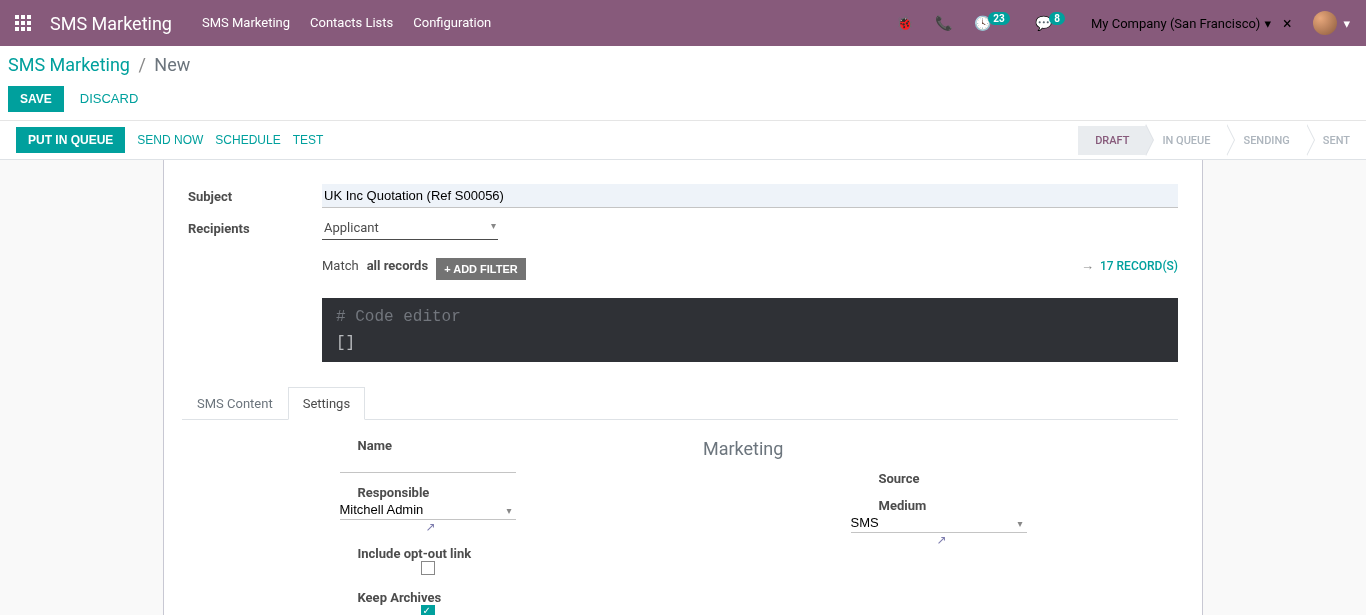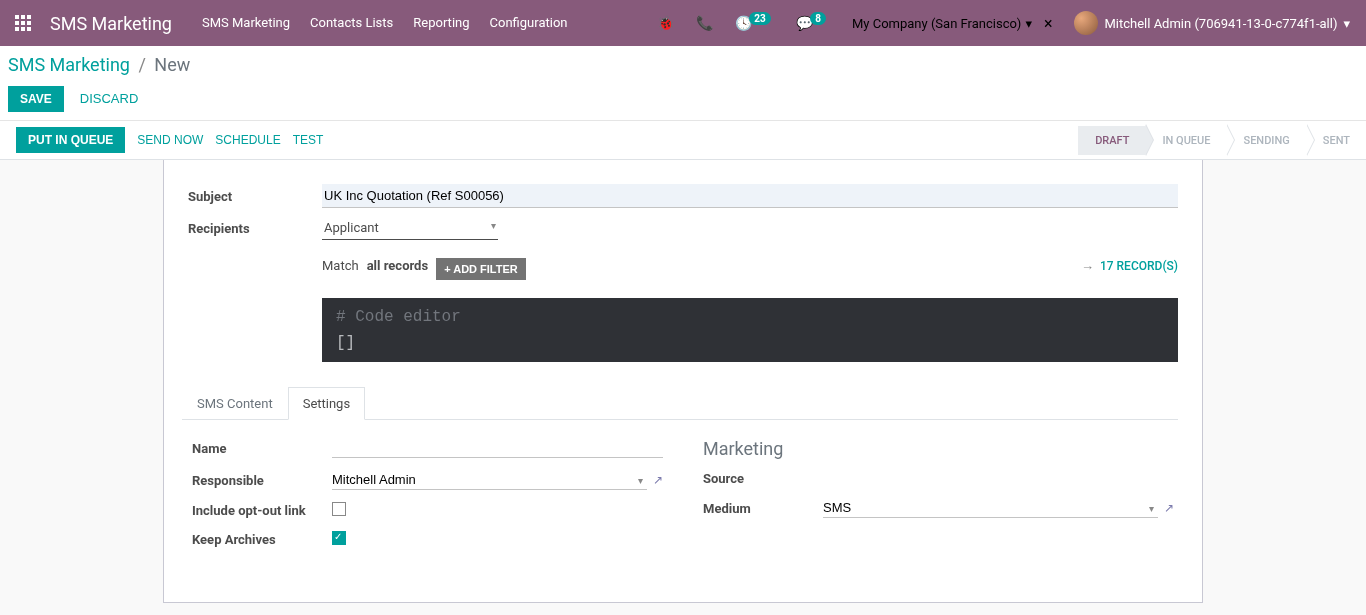--- a/index.html
+++ b/index.html
@@ -63,21 +63,21 @@
 .code-editor { background: #2f3136; color: #b9bbbe; padding: 10px 14px; font-family: "Courier New", monospace; font-size: 16px; margin-top: 18px; min-height: 60px; }
 .code-comment { color: #72767d; display: block; margin-bottom: 8px; }
 
 
 .tabs { display: flex; border-bottom: 1px solid #dee2e6; margin-top: 24px; margin-left: -6px; align-items: center; }
 .tab { padding: 8px 14px; font-size: 13px; color: #4c4c4c; cursor: pointer; border: 1px solid transparent; position: relative; top: 1px; }
 .tab.active { border: 1px solid #dee2e6; border-bottom: 1px solid #fff; background: #fff; color: #4c4c4c; }
 .tab:not(.active) { color: #6c757d; }
 .tab-content { padding: 18px 4px; display: flex; gap: 40px; }
 .col { flex: 1; }
-.field-row { display: flex; margin-bottom: 12px; align-items: center; }
+.field-row { display: flex; margin-bottom: 12px; align-items: center; flex-direction: column; }
 .field-label { width: 140px; font-weight: bold; font-size: 13px; }
 .field-input { flex: 1; position: relative; }
 .input-underline { width: 100%; border: none; border-bottom: 1px solid #c4c4c4; padding: 2px 0; font-size: 13px; background: transparent; outline: none; }
 .m2o-wrap { position: relative; display: flex; align-items: center; }
 .m2o-wrap .dd { color: #888; font-size: 10px; position: absolute; right: 4px; }
 .ext-link { color: #7c7bad; margin-left: 6px; cursor: pointer; font-size: 12px; }
 .checkbox { width: 14px; height: 14px; border: 1px solid #888; display: inline-block; position: relative; }
 .checkbox.checked { background: #00a09d; border-color: #00a09d; }
 .checkbox.checked::after { content: "✓"; color: #fff; font-size: 10px; position: absolute; top: -1px; left: 1px; }
 .section-title { font-size: 18px; color: #6c757d; font-weight: 400; margin-bottom: 12px; }
@@ -99,37 +99,35 @@
         <span></span>
         <span></span>
         <span></span>
         <span></span>
       </div>
   </div>
   <div class="brand">SMS Marketing</div>
   <div class="nav-links">
     <a href="#">SMS Marketing</a>
     <a href="#">Contacts Lists</a>
-    <a href="#">Reporting</a>
     <a href="#">Configuration</a>
   </div>
   <div class="nav-spacer"></div>
   <div class="nav-right">
     <div class="nav-icon">🐞</div>
     <div class="nav-icon">📞</div>
     <div class="nav-icon">🕓<span class="badge">23</span></div>
     <div class="nav-icon">💬<span class="badge">8</span></div>
     <div class="company-switch">
       <span>My Company (San Francisco)</span>
       <span>▾</span>
       <span style="margin-left:8px;font-size:16px;">×</span>
     </div>
     <div class="user-area">
       <div class="avatar"></div>
-      <span>Mitchell Admin (706941-13-0-c774f1-all)</span>
       <span>▾</span>
     </div>
   </div>
 </div>
 
 <div class="control-panel">
   <div class="breadcrumb">
     <a href="#">SMS Marketing</a>
     <span class="sep">/</span>
     <span class="current">New</span>

